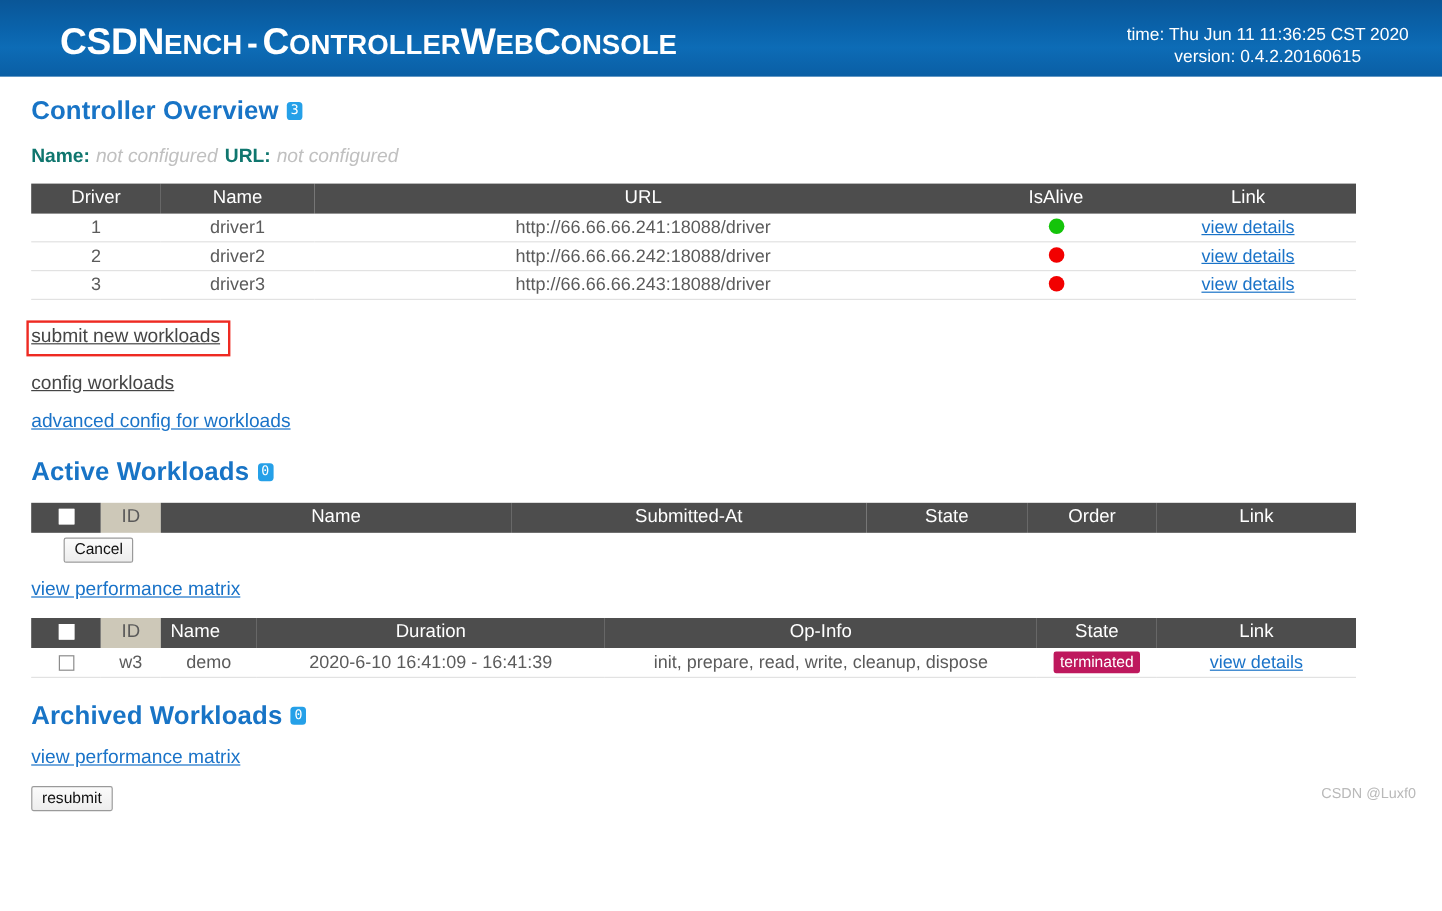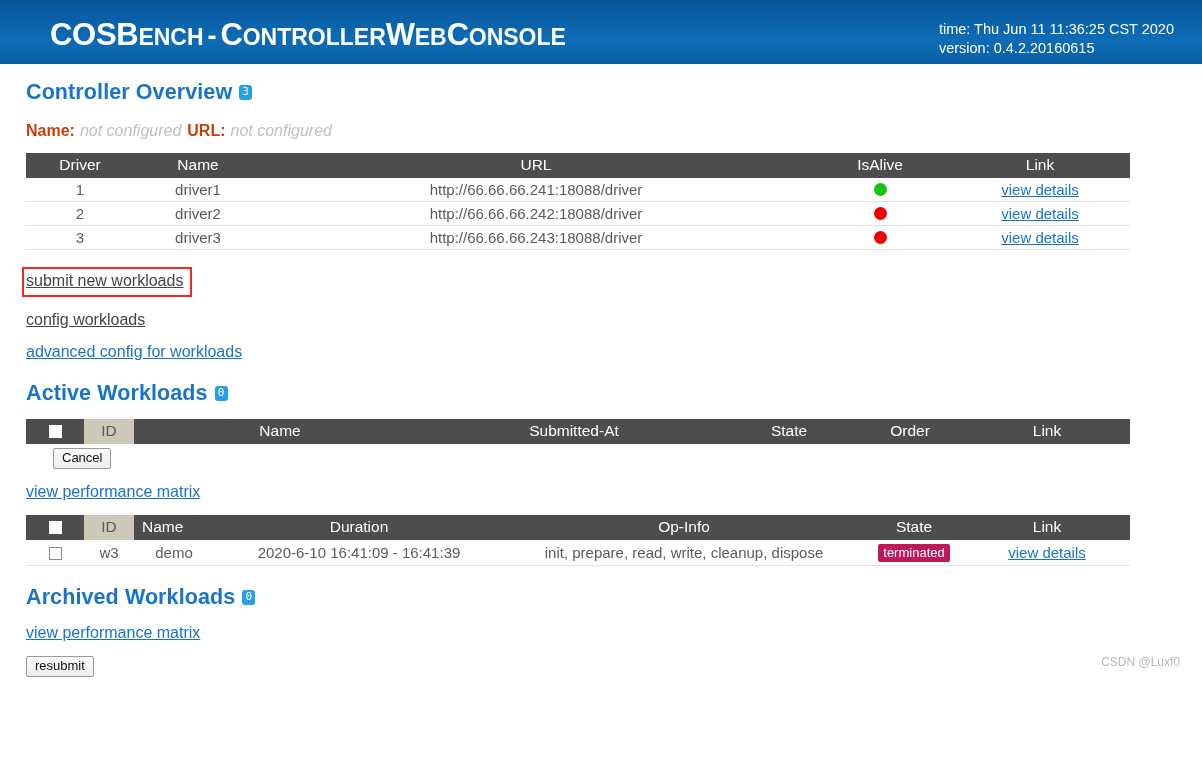--- a/index.html
+++ b/index.html
@@ -37,21 +37,21 @@
     letter-spacing: 0px;
   }
   .banner-title .t-dash {
     font-size: 27px;
     font-weight: bold;
     padding: 0 4px;
   }
   .banner-meta {
     position: absolute;
     right: 28px; top: 20px;
-    text-align: left;
+    text-align: center;
     color: #ffffff;
     font-size: 14.5px;
     line-height: 19px;
   }
 
   
   .page { position: relative; padding: 0 26px; }
 
   h2.section {
     margin: 0;
@@ -74,21 +74,21 @@
     border-radius: 3px;
     vertical-align: 4px;
     font-family: "DejaVu Sans Mono", monospace;
   }
 
   .kv-line {
     margin-top: 17px;
     font-size: 16px;
     color: #111111;
   }
-  .kv-line .k { font-weight: bold; color: #c2410c; }
+  .kv-line .k { font-weight: bold; color: #0f766e; }
   .kv-line .v {
     color: #c0c0c0;
     font-style: italic;
     padding: 0 6px 0 5px;
   }
 
   
   table.grid {
     width: 1104px;
     border-collapse: collapse;
@@ -196,21 +196,21 @@
     font-size: 12px;
   }
 
   .spacer-empty-body { height: 0; }
 </style>
 </head>
 <body>
 
 <div class="banner">
   <div class="banner-title">
-    <span class="t-big">COSB</span><span class="t-small">ENCH</span><span class="t-dash">-</span><span class="t-big">C</span><span class="t-small">ONTROLLER</span><span class="t-big">W</span><span class="t-small">EB</span><span class="t-big">C</span><span class="t-small">ONSOLE</span>
+    <span class="t-big">CSDN</span><span class="t-small">ENCH</span><span class="t-dash">-</span><span class="t-big">C</span><span class="t-small">ONTROLLER</span><span class="t-big">W</span><span class="t-small">EB</span><span class="t-big">C</span><span class="t-small">ONSOLE</span>
   </div>
   <div class="banner-meta">
     <div>time: Thu Jun 11 11:36:25 CST 2020</div>
     <div>version: 0.4.2.20160615</div>
   </div>
 </div>
 
 <div class="page">
 
   <h2 class="section" style="margin-top:14px;">

